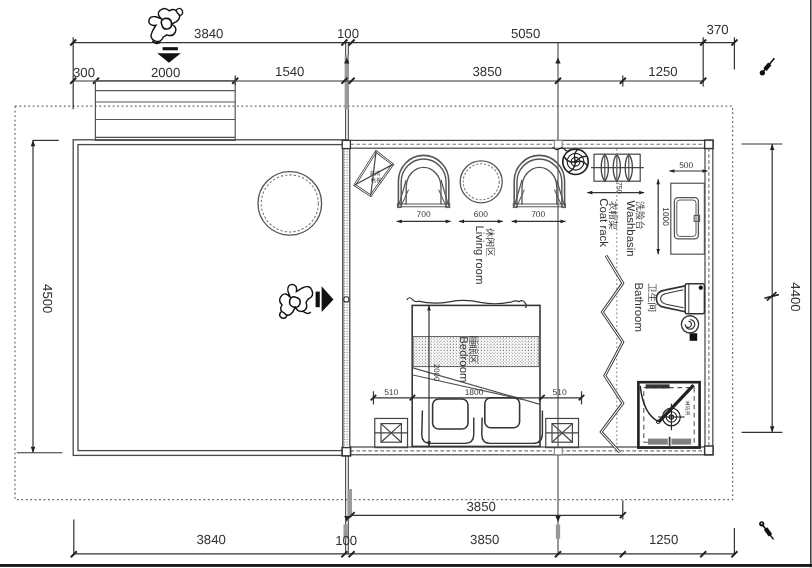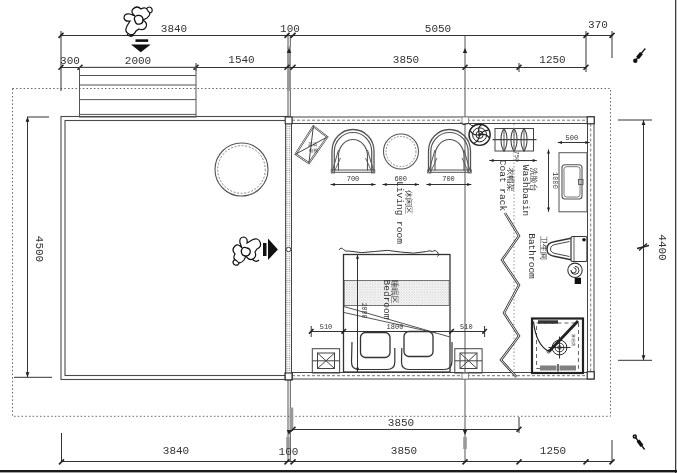--- a/index.html
+++ b/index.html
@@ -1,17 +1,17 @@
 <!DOCTYPE html>
 <html><head>
 <meta charset="utf-8">
 <style>
   html,body{margin:0;padding:0;background:#fff;}
   #cv{position:relative;width:677px;height:473px;overflow:hidden;
-      font-family:Liberation Mono, monospace;}
+      font-family:Liberation Sans, sans-serif;}
   svg{position:absolute;left:0;top:0;}
   text{fill:#333;}
 </style>
 </head>
 <body>
 <div id="cv">
 <svg width="677" height="473" viewBox="0 0 677 473">
 <defs>
   <pattern id="stipple" width="2.6" height="2.6" patternUnits="userSpaceOnUse">
     <rect width="2.6" height="2.6" fill="#fff"></rect>

